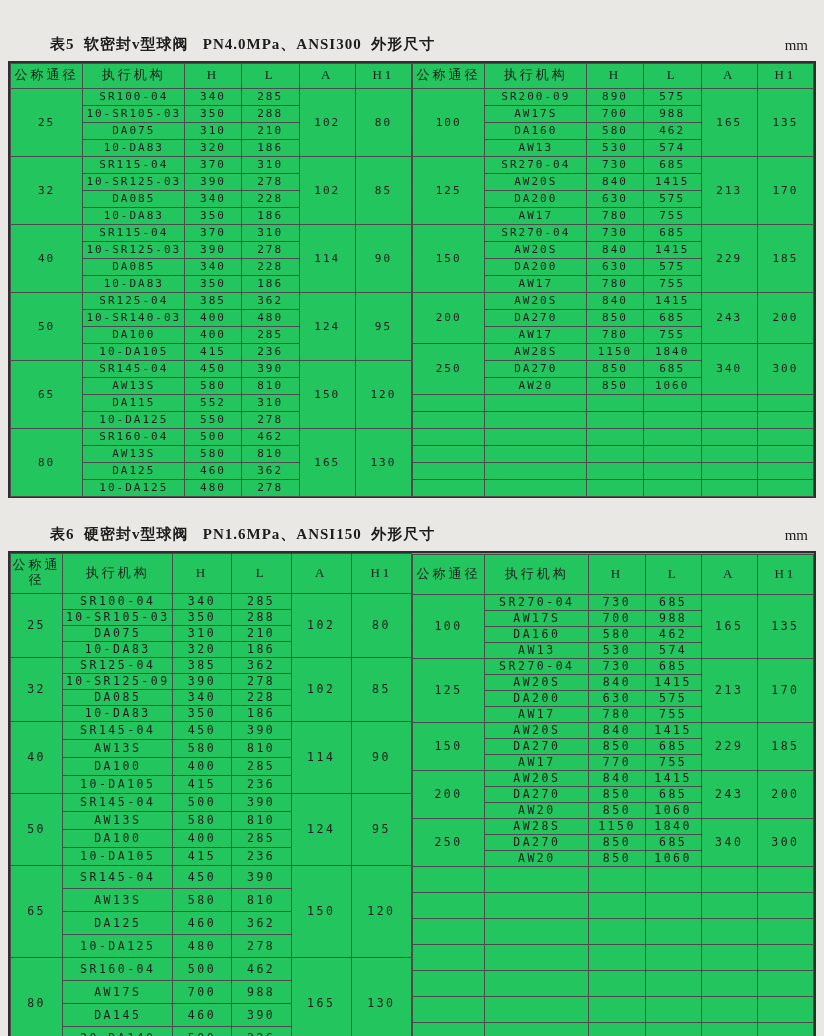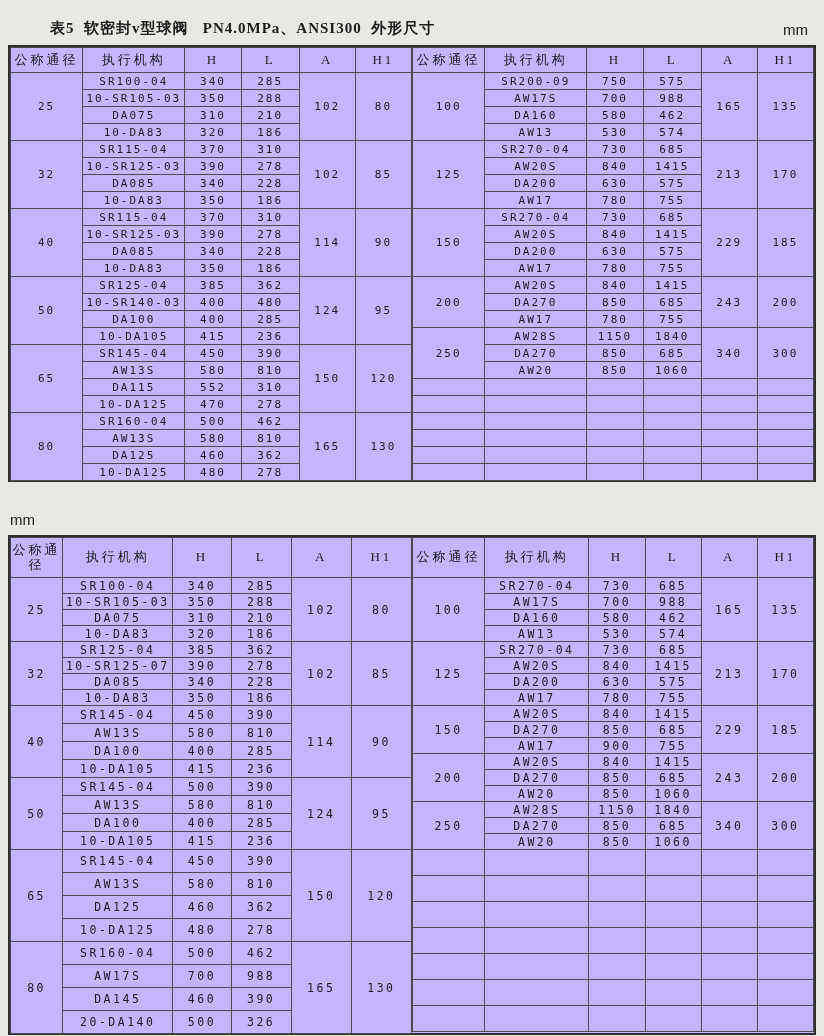--- a/index.html
+++ b/index.html
@@ -8,32 +8,32 @@
     background:#e9e8e4;
     font-family:"Liberation Serif","DejaVu Serif",serif;
     color:#1c1c1c;
     overflow:hidden;
   }
   .page{padding:12px 8px 0 8px;}
   .tbl-block{margin-bottom:4px;}
   .tbl-block.second{margin-top:20px;}
   .tbl-title-row{
     display:flex;justify-content:space-between;align-items:flex-end;
-    margin:0 2px 7px 2px;height:26px;
+    margin:16px 2px 7px 2px;height:26px;
   }
   .tbl-title{
     margin-left:40px;
     font-size:15px;font-weight:700;letter-spacing:1px;
     white-space:pre;
   }
-  .tbl-unit{font-size:15px;margin-right:6px;font-family:Liberation Sans, sans-serif;}
+  .tbl-unit{font-size:15px;margin-right:6px;font-family:Liberation Serif, serif;}
   .tbl-wrap{
-    display:flex;align-items:flex-start;
+    display:flex;align-items:center;
     border:2px solid #2e2e2e;
-    background:#c4b5fd;
+    background:#22c55e;
   }
   .half{width:50%;}
   table.grid{
     width:100%;height:100%;
     border-collapse:collapse;table-layout:fixed;
   }
   .grid th,.grid td{
     border:1px solid #4c4c4c;
     text-align:center;vertical-align:middle;
     padding:0 1px;overflow:hidden;
@@ -203,21 +203,21 @@
                 <td>580</td>
                 <td>810</td>
               </tr>
               <tr class="h17">
                 <td>DA115</td>
                 <td>552</td>
                 <td>310</td>
               </tr>
               <tr class="h17">
                 <td>10-DA125</td>
-                <td>470</td>
+                <td>550</td>
                 <td>278</td>
               </tr>
               <tr class="h17">
                 <td rowspan="4">80</td>
                 <td>SR160-04</td>
                 <td>500</td>
                 <td>462</td>
                 <td rowspan="4">165</td>
                 <td rowspan="4">130</td>
               </tr>
@@ -256,21 +256,21 @@
                 <th>H</th>
                 <th>L</th>
                 <th>A</th>
                 <th>H1</th>
               </tr>
             </thead>
             <tbody>
               <tr class="h17">
                 <td rowspan="4">100</td>
                 <td>SR200-09</td>
-                <td>750</td>
+                <td>890</td>
                 <td>575</td>
                 <td rowspan="4">165</td>
                 <td rowspan="4">135</td>
               </tr>
               <tr class="h17">
                 <td>AW17S</td>
                 <td>700</td>
                 <td>988</td>
               </tr>
               <tr class="h17">
@@ -414,20 +414,21 @@
                 <td></td>
               </tr>
             </tbody>
           </table>
         </div>
     </div>
   </section>
 
   <section class="tbl-block second">
     <div class="tbl-title-row">
+      <div class="tbl-title">表6  硬密封v型球阀   PN1.6MPa、ANSI150  外形尺寸</div>
       <div class="tbl-unit">mm</div>
     </div>
     <div class="tbl-wrap t6">
       <div class="half half-left">
           <table class="grid">
             <colgroup>
               <col class="c-dn">
               <col class="c-act">
               <col class="c-h">
               <col class="c-l">
@@ -470,21 +471,21 @@
               </tr>
               <tr class="h16">
                 <td rowspan="4">32</td>
                 <td>SR125-04</td>
                 <td>385</td>
                 <td>362</td>
                 <td rowspan="4">102</td>
                 <td rowspan="4">85</td>
               </tr>
               <tr class="h16">
-                <td>10-SR125-07</td>
+                <td>10-SR125-09</td>
                 <td>390</td>
                 <td>278</td>
               </tr>
               <tr class="h16">
                 <td>DA085</td>
                 <td>340</td>
                 <td>228</td>
               </tr>
               <tr class="h16">
                 <td>10-DA83</td>
@@ -661,21 +662,21 @@
                 <td rowspan="3">229</td>
                 <td rowspan="3">185</td>
               </tr>
               <tr class="h16">
                 <td>DA270</td>
                 <td>850</td>
                 <td>685</td>
               </tr>
               <tr class="h16">
                 <td>AW17</td>
-                <td>900</td>
+                <td>770</td>
                 <td>755</td>
               </tr>
               <tr class="h16">
                 <td rowspan="3">200</td>
                 <td>AW20S</td>
                 <td>840</td>
                 <td>1415</td>
                 <td rowspan="3">243</td>
                 <td rowspan="3">200</td>
               </tr>

